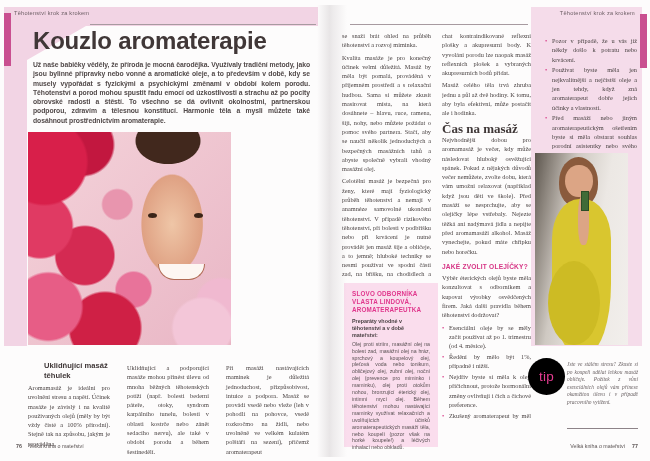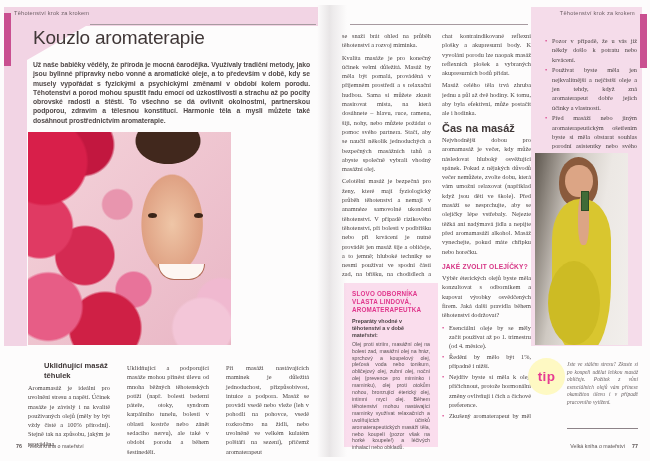--- a/index.html
+++ b/index.html
@@ -14,21 +14,21 @@
   .pink-right { left:531px; top:7px; width:111px; height:339px; background:#f5dcea; }
   .stripe { width:7px; background:#c94f90; }
   .stripe-l { left:4px; top:13px; height:53px; }
   .stripe-r { left:640px; top:14px; height:54px; }
   .rule { height:1px; background:#a79aa0; }
   .rule-l { left:90px; top:24px; width:226px; }
   .rule-r { left:350px; top:24px; width:178px; }
   .running-head { font-size:5.6px; letter-spacing:.25px; color:#6b5d63; }
 
   
-  .title { left:33px; top:27px; margin:0; font-size:19px; font-weight:400; letter-spacing:-.2px; color:#403737; }
+  .title { left:33px; top:27px; margin:0; font-size:24px; font-weight:700; letter-spacing:-.2px; color:#403737; }
   .intro { left:33px; top:60px; width:277px; font-size:6.8px; font-weight:bold; line-height:9.3px;
            text-align:justify; color:#514949; letter-spacing:-.05px; }
   .colhead { font-size:7.6px; font-weight:bold; color:#3f3737; line-height:9.6px;margin-left:16px; }
   .coltext { font-family:"Liberation Serif", serif; font-size:6.3px; line-height:9.3px;
              text-align:justify; color:#4a4343; }
   .footer { font-size:5.3px; color:#5a5353; display:flex; gap:7px; align-items:baseline; }
   .pagenum { font-weight:bold; }
 
   
   .photo-flowers { left:28px; top:132px; width:203px; height:213px; overflow:hidden;
@@ -52,21 +52,21 @@
           background:radial-gradient(ellipse 50% 52% at 50% 32%, #41281d 0 54%, rgba(0,0,0,0) 56%); }
   .eye { width:9px; height:5px; border-radius:50%; background:#3a2418; }
   .eye-l { left:59%; top:38%; } .eye-r { left:82%; top:38%; }
   .smile { left:64%; top:62%; width:22%; height:7%; background:#fdf6f2;
            border:1px solid #b06a54; border-top:none; border-radius:0 0 40px 40px; }
 
   
   .colA { left:342px; top:31px; width:89px; height:250px; overflow:hidden; }
   .colB { left:442px; top:31px; width:89px; height:392px; overflow:hidden; }
   .colC { left:545px; top:36px; width:92px; }
-  .bhead { font-size:11px; font-weight:bold; color:#3f3737; margin:6px 0 2px 0; font-family:Liberation Sans, sans-serif; }
+  .bhead { font-size:13px; font-weight:bold; color:#3f3737; margin:6px 0 2px 0; font-family:Liberation Serif, serif; }
   .phead { font-size:6.6px; font-weight:bold; color:#d63384; margin:6px 0 2px 0; letter-spacing:.2px; font-family:"Liberation Sans",sans-serif; }
   .bullet { position:relative; padding-left:7px; margin-bottom:1.5px; }
   .bullet::before { content:"•"; position:absolute; left:0; top:0; color:#d63384; }
 
   
   .expert { left:344px; top:283px; width:94px; height:164px; background:#fadded;
             padding:7px 8px; box-sizing:border-box; }
   .expert-title { font-size:6.3px; font-weight:bold; color:#e0368c; line-height:8px; letter-spacing:.2px; }
   .expert-lead { font-size:5.4px; font-weight:bold; color:#4a4244; line-height:6.9px; margin-top:4px; }
   .expert-body { font-size:5.2px; line-height:6.9px; color:#5a5254; margin-top:2px; text-align:justify; }
@@ -76,22 +76,22 @@
     background:linear-gradient(100deg,#5d564e 0%,#8d867e 14%,#cfc9c2 34%,#ece8e4 62%,#f2efec 100%); }
   .pg-hair { left:26%; top:2%; width:42%; height:26%; background:#8a5a3c; border-radius:50% 50% 45% 45%; }
   .pg-head { left:32%; top:6%; width:30%; height:17%; background:#dca585; border-radius:48%; }
   .pg-torso { left:18%; top:24%; width:64%; height:80%; background:#d9c62f;
               border-radius:46% 46% 40% 40% / 26% 26% 45% 45%; }
   .pg-belly { left:14%; top:56%; width:56%; height:44%; background:#cdbb24; border-radius:50%; }
   .pg-arm { left:46%; top:22%; width:12%; height:26%; background:#dca585; border-radius:40%; }
   .pg-bottle { left:49%; top:20%; width:7%; height:9%; background:#3f6b37; border:1px solid #2c4d26; }
 
   
-  .tip-circle { left:528px; top:358px; width:37px; height:37px; border-radius:50%; background:#fef9c3;
-                display:flex; align-items:center; justify-content:center;font-weight:bold; }
+  .tip-circle { left:528px; top:358px; width:37px; height:37px; border-radius:50%; background:#000000;
+                display:flex; align-items:center; justify-content:center; }
   .tip-label { font-size:13.5px; color:#e63c92; letter-spacing:.3px; }
   .tip-text { left:567px; top:361px; width:71px; font-family:"Liberation Serif", serif; font-style:italic;
               font-size:5.4px; line-height:7.5px; color:#6a6264; text-align:justify; }
   .tip-rule { left:567px; top:428px; width:71px; height:1px; background:#8d8388; }
 
   
   .gutter { left:317px; top:5px; width:30px; height:452px; pointer-events:none;
     background:linear-gradient(90deg, rgba(0,0,0,0) 0%, rgba(105,92,99,.14) 42%, rgba(105,92,99,.10) 55%, rgba(0,0,0,0) 100%); }
 </style>
 </head>

